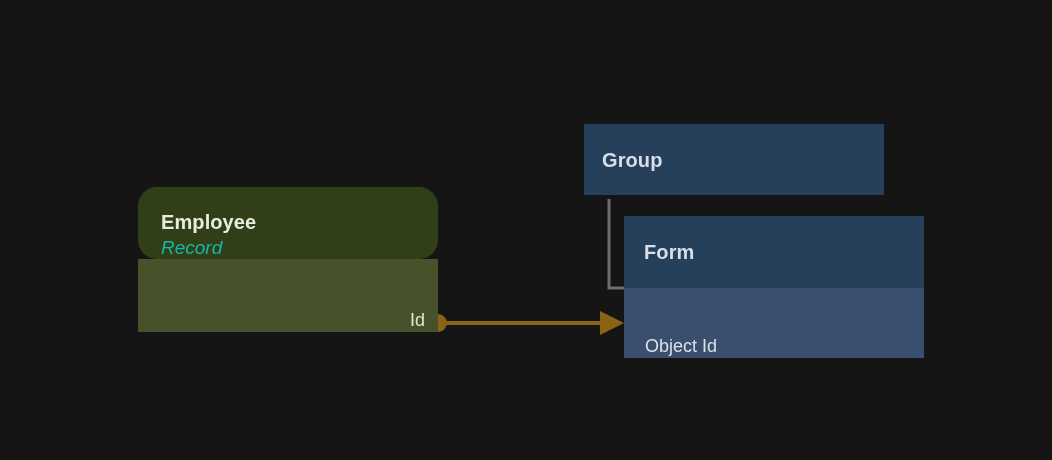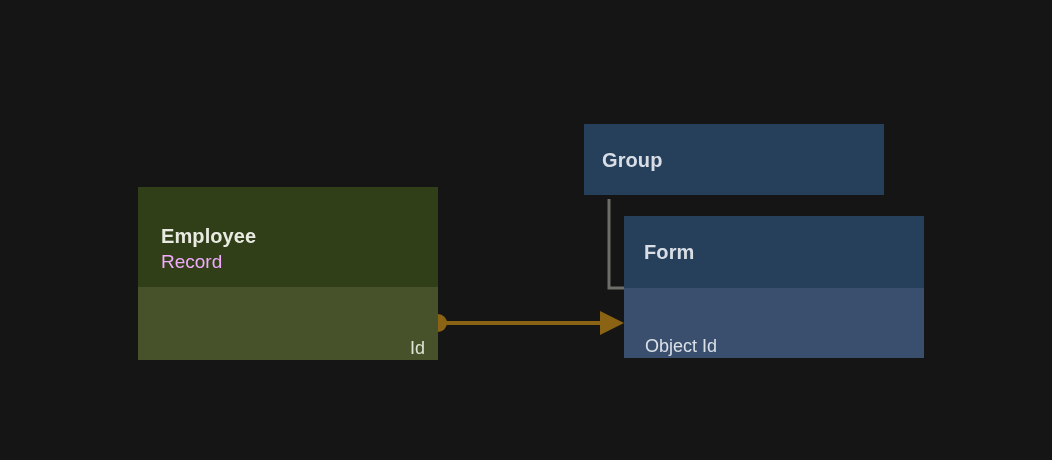--- a/index.html
+++ b/index.html
@@ -60,26 +60,27 @@
   }
 
   
   #employee-node {
     left: 138px;
     top: 187px;
     width: 300px;
     height: 173px;
   }
   #employee-node .node-header {
-    height: 100px;
+    height: 72px;
     background: #313f18;
     padding: 22px 0 0 23px;
+    border-radius: 19px;
   }
   #employee-node .node-title { color: #e9ebe1; }
-  #employee-node .node-subtitle { color: #f0abfc; }
+  #employee-node .node-subtitle { color: #14b8a6; font-style: italic; }
   #employee-node .node-row {
     height: 73px;
     background: #47522b;
     color: #dfe3d4;
     justify-content: flex-end;
     padding-right: 13px;
   }
 
   
   #group-node {

